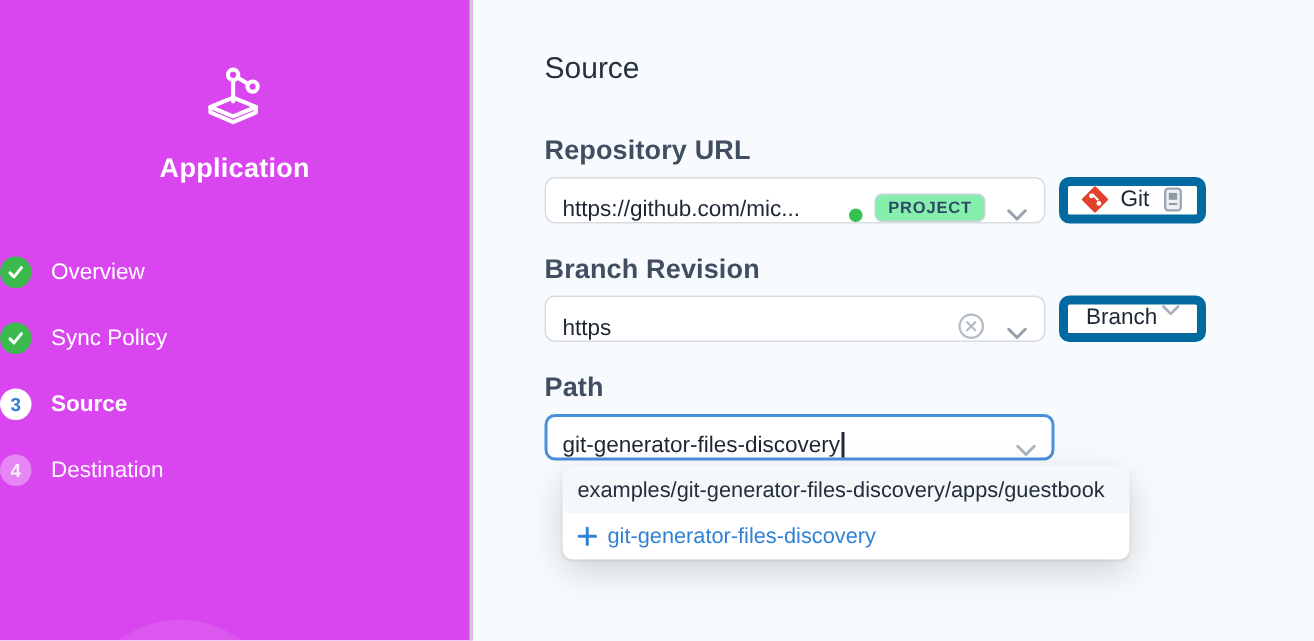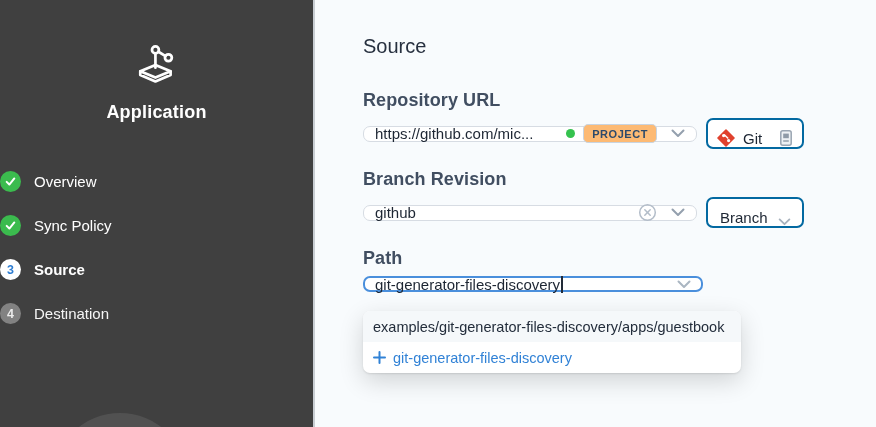--- a/index.html
+++ b/index.html
@@ -7,21 +7,21 @@
   body {
     font-family: "Liberation Sans", sans-serif;
     background: #f8fbfd;
     color: #1d2633;
   }
   .app { display: flex; width: 876px; height: 427px; }
 
   
   .sidebar {
     width: 315px; height: 427px; flex: 0 0 315px;
-    background: #404040;
+    background: #d946ef;
     border-right: 2px solid #c9ced3;
     position: relative; overflow: hidden;
   }
   .sidebar-inner { position: relative; z-index: 2; }
   .app-icon { display: flex; justify-content: center; margin-top: 42px; }
   .sidebar-title {
     margin-top: 16px; text-align: center;
     color: #ffffff; font-size: 18px; font-weight: 700; letter-spacing: .2px;
   }
   .steps { margin-top: 48px; }
@@ -50,63 +50,63 @@
 
   .form-group { margin-top: 20px; }
   .form-group.first { margin-top: 32px; }
   .field-label {
     display: block; font-size: 18px; font-weight: 700; color: #414e61;
     margin-bottom: 7px; letter-spacing: .1px;
   }
   .row { display: flex; align-items: center; }
 
   .combo {
-    width: 334px; height: 16px; background: #ffffff;
+    width: 334px; height: 31px; background: #ffffff;
     border: 1px solid #d7dce3; border-radius: 7px;
-    display: flex; align-items: center; padding: 0 11px;
+    display: flex; align-items: flex-end; padding: 0 11px;
     cursor: text;
   }
   .combo-text {
     font-size: 15px; color: #1d2633; white-space: nowrap;
     overflow: hidden; text-overflow: ellipsis;
   }
   .combo .grow { flex: 1; }
   .status-dot {
     width: 9px; height: 9px; border-radius: 50%; background: #35c24e;
     flex: 0 0 9px; margin: 0 8px 0 8px;
   }
   .badge {
     font-size: 11px; font-weight: 700; color: #2d4a6b; letter-spacing: .05em;
-    border: 1px solid #c9d4e0; background: #fdba74;
+    border: 1px solid #c9d4e0; background: #86efac;
     padding: 3px 8px 2px; border-radius: 5px; white-space: nowrap;
   }
   .chev { margin-left: 14px; flex: 0 0 auto; display: flex; cursor: pointer; }
 
   .type-select {
     width: 98px; height: 31px; margin-left: 9px;
-    background: #ffffff; border: 2px solid #0369a1; border-radius: 7px;
-    display: flex; align-items: flex-end; padding: 0 8px 0 9px;
+    background: #ffffff; border: 6px solid #0369a1; border-radius: 7px;
+    display: flex; align-items: flex-start; padding: 0 8px 0 9px;
     cursor: pointer;
   }
   .type-select .type-label { font-size: 15px; color: #1d2633; margin-left: 8px; }
   .type-select .spacer { flex: 1; }
 
   .clear-btn { display: flex; margin-left: 8px; cursor: pointer; }
 
   .path-wrap { position: relative; width: 340px; }
   .combo.focused {
     border: 2px solid #4a8fdc; padding: 0 10px; width: 340px;
   }
   .caret {
     display: inline-block; width: 1.5px; height: 17px; background: #222b38;
     margin-left: 1px; vertical-align: -3px;
   }
 
   .dropdown {
-    position: absolute; left: 0; top: 35px; width: 378px;
+    position: absolute; left: 12px; top: 35px; width: 378px;
     background: #ffffff; border-radius: 7px;
     box-shadow: 0 1px 2px rgba(0,0,0,.10), 0 8px 24px rgba(0,0,0,.16);
     overflow: hidden; z-index: 5;
   }
   .dd-item {
     height: 31px; display: flex; align-items: center; padding: 0 10px;
     font-size: 14.5px; cursor: pointer; white-space: nowrap;
   }
   .dd-item.existing { background: #f5f8fa; color: #232d3b; }
   .dd-item.create { color: #3182d6; }
@@ -192,21 +192,21 @@
             <line x1="5.2" y1="12" x2="10.8" y2="12" stroke="#8f9aa7" stroke-width="1.4"></line>
           </svg>
         </div>
       </div>
     </div>
 
     <div class="form-group">
       <label class="field-label">Branch Revision</label>
       <div class="row">
         <div class="combo">
-          <span class="combo-text grow">github</span>
+          <span class="combo-text grow">https</span>
           <span class="clear-btn">
             <svg width="19" height="19" viewBox="0 0 19 19" fill="none" stroke="#b3bdc9" stroke-width="1.5" stroke-linecap="round">
               <circle cx="9.5" cy="9.5" r="7.8"></circle>
               <line x1="6.8" y1="6.8" x2="12.2" y2="12.2"></line>
               <line x1="12.2" y1="6.8" x2="6.8" y2="12.2"></line>
             </svg>
           </span>
           <span class="chev">
             <svg width="14" height="9" viewBox="0 0 14 9" fill="none" stroke="#94a0ae" stroke-width="2" stroke-linecap="round" stroke-linejoin="round">
                 <polyline points="1.5,1.5 7,7 12.5,1.5"></polyline>

